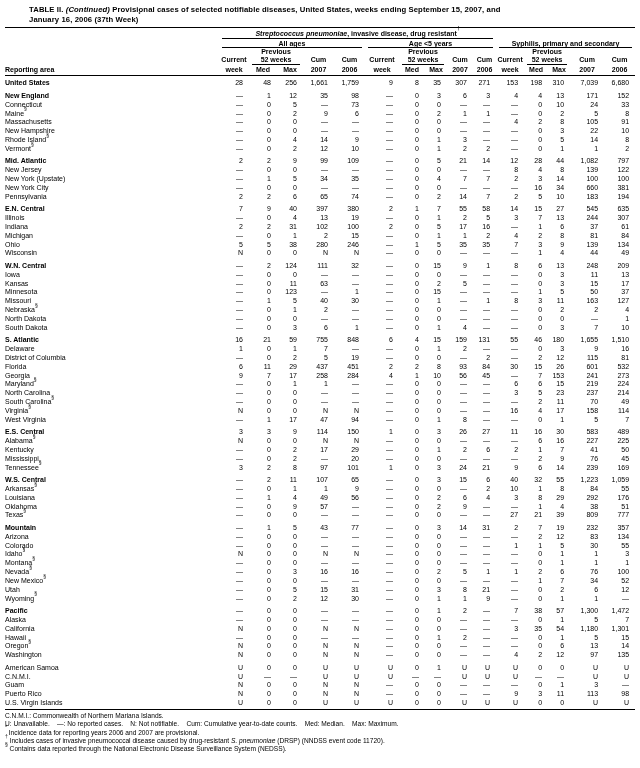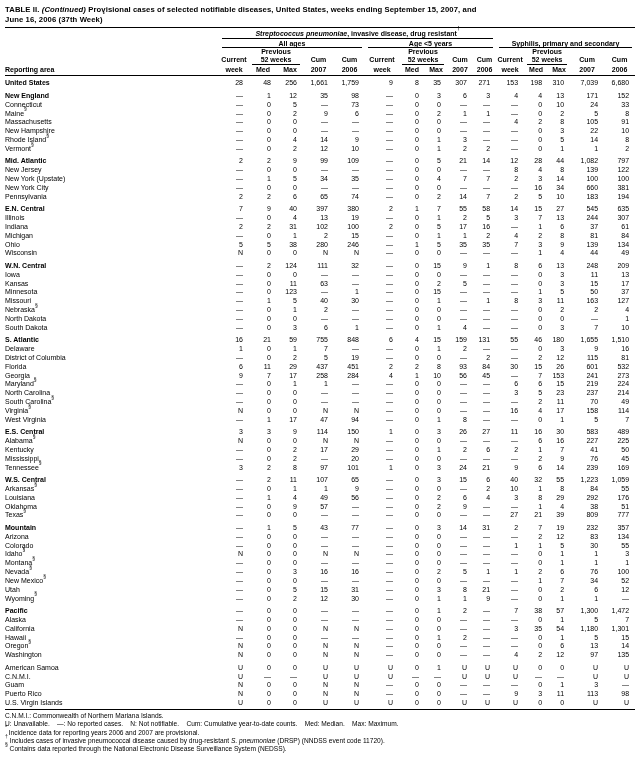--- a/index.html
+++ b/index.html
@@ -1,18 +1,18 @@
 <!DOCTYPE html>
 <html><head>
 <meta charset="utf-8">
 <style>
   html,body { margin:0; padding:0; background:#fff; }
   body { width:640px; height:768px; overflow:hidden; font-family:"Liberation Sans", sans-serif; color:#000; }
   .page { padding:5px 5px 0 5px; }
-  .title { font-size:7.7px; font-weight:bold; line-height:9.6px; letter-spacing:0.1px; }
+  .title { font-size:7.7px; font-weight:bold; line-height:9.6px; letter-spacing:0.1px;margin-left:24px; }
   .title i { font-style:italic; }
   .title-rule { border-top:1.7px solid #000; margin-top:2.5px; }
   table { border-collapse:collapse; table-layout:fixed; width:630px; margin-top:1px; }
   th, td { padding:0; font-size:7px; vertical-align:bottom; white-space:nowrap; overflow:visible; }
   thead th { font-weight:bold; text-align:center; line-height:9.2px; position:relative; }
   thead th.left { text-align:left; }
   tr.h1 th { line-height:10px; }
   tr.h3 th { line-height:7.6px; }
   tr.h5 th { border-bottom:1.4px solid #000; padding-bottom:1px; }
   th.rule::after { content:""; position:absolute; left:3px; right:3px; bottom:0; border-bottom:1px solid #000; }
@@ -25,21 +25,21 @@
   .bot-rule { border-top:1.6px solid #000; width:630px; margin-top:1px; }
   .footnotes { margin-top:2px; font-size:6.6px; line-height:8.3px; white-space:pre-wrap; }
   .footnotes i { font-style:italic; }
   .fn { white-space:pre-wrap; }
 </style>
 </head>
 <body>
 
 <div class="page">
 
-  <div class="title"><span>TABLE II. </span><i>(Continued)</i><span> Provisional cases of selected notifiable diseases, United States, weeks ending September 15, 2007, and</span><br><span>June 16, 2006 (37th Week)</span><sup>*</sup></div>
+  <div class="title"><span>TABLE II. </span><i>(Continued)</i><span> Provisional cases of selected notifiable diseases, United States, weeks ending September 15, 2007, and</span><br><span>January 16, 2006 (37th Week)</span><sup>*</sup></div>
   <div class="title-rule"></div>
 
   <table id="tbl">
     <colgroup>
       <col style="width:214px">
       <col style="width:30px">
         <col style="width:28px">
         <col style="width:26px">
         <col style="width:31px">
         <col style="width:31px">

